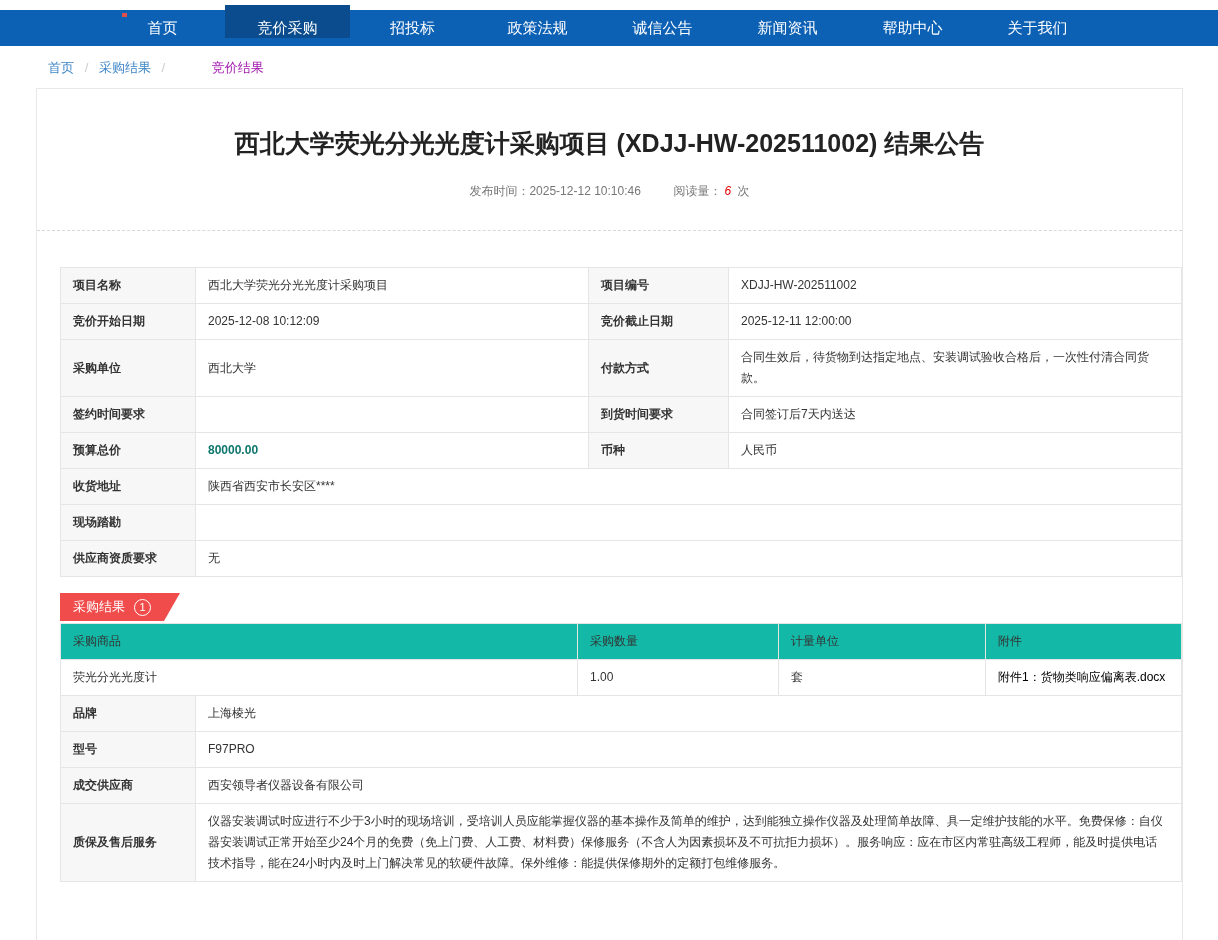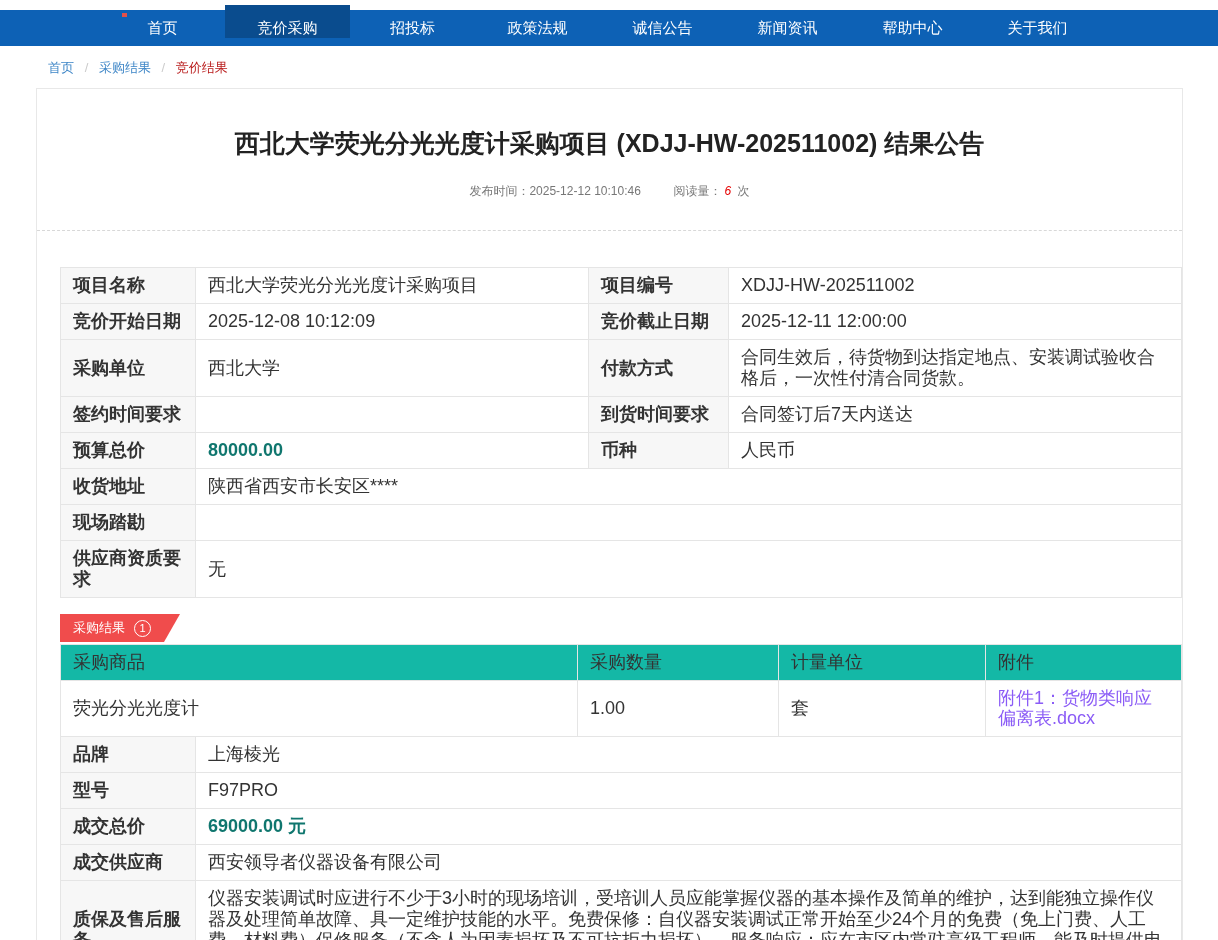--- a/index.html
+++ b/index.html
@@ -9,36 +9,36 @@
   
   .navbar { margin-top:10px; height:36px; background:#0d61b5; display:flex; padding-left:100px; position:relative; }
   .nav-item { width:125px; text-align:center; line-height:36px; color:#fff; font-size:15px; cursor:pointer; }
   .nav-item.active { background:#0a4c8e; margin-top:-5px; padding-top:5px; height:33px; }
   .red-dot { position:absolute; left:122px; top:3px; width:5px; height:4px; background:#e2504a; }
 
   
   .breadcrumb { padding:13px 0 0 48px; font-size:13px; height:36px; }
   .breadcrumb .bc-link { color:#3e86c7; text-decoration:none; cursor:pointer; }
   .breadcrumb .sep { color:#ccc; margin:0 7px; }
-  .breadcrumb .current { color:#b91c1c; }
+  .breadcrumb .current { color:#a21caf;margin-left:36px; }
 
   
   .card { margin:6px 35px 0 36px; border:1px solid #e8e8e8; background:#fff; padding-bottom:60px; }
   .title { text-align:center; font-size:25px; font-weight:bold; color:#222; margin-top:38px; padding:0 60px; }
   .meta { text-align:center; margin-top:23px; font-size:12px; color:#777; }
   .meta .views-num { color:#e60000; font-style:italic; margin:0 3px; }
   .divider { border-top:1px dashed #d8d8d8; margin-top:30px; }
 
   
-  table { border-collapse:collapse; width:1121px; margin-left:23px; font-size:18px; table-layout:fixed; }
+  table { border-collapse:collapse; width:1121px; margin-left:23px; font-size:12px; table-layout:fixed; }
   td, th { border:1px solid #e5e5e5; padding:7px 12px; line-height:21px; text-align:left; vertical-align:middle; word-break:break-all; }
   .label-cell { background:#f7f7f7; font-weight:bold; color:#333; }
   .info-table { margin-top:36px; }
   .red-text { color:#0f766e; font-weight:bold; }
-  .link { color:#8b5cf6; text-decoration:none; cursor:pointer; line-height:20px; display:inline-block; }
+  .link { color:#000000; text-decoration:none; cursor:pointer; line-height:20px; display:inline-block; }
 
   
   .result-tag { margin:16px 0 0 23px; width:120px; height:28px; background:#f04c4c; color:#fff;
     display:flex; align-items:center; padding-left:13px; font-size:13px;
     clip-path:polygon(0 0, 100% 0, calc(100% - 16px) 100%, 0 100%); }
   .tag-badge { width:17px; height:17px; border:1px solid #fff; border-radius:50%; font-size:11px;
     line-height:15px; text-align:center; margin-left:9px; flex:0 0 auto; }
 
   .result-table { margin-top:2px; }
   .result-table th { font-weight:normal; background:#14b8a6; }
@@ -169,24 +169,20 @@
     <tbody>
         <tr>
       <td class="label-cell">品牌</td>
       <td>上海棱光</td>
     </tr>
     <tr>
       <td class="label-cell">型号</td>
       <td>F97PRO</td>
     </tr>
     <tr>
-      <td class="label-cell">成交总价</td>
-      <td><span class="red-text">69000.00 元</span></td>
-    </tr>
-    <tr>
       <td class="label-cell">成交供应商</td>
       <td>西安领导者仪器设备有限公司</td>
     </tr>
     <tr>
       <td class="label-cell">质保及售后服务</td>
       <td>仪器安装调试时应进行不少于3小时的现场培训，受培训人员应能掌握仪器的基本操作及简单的维护，达到能独立操作仪器及处理简单故障、具一定维护技能的水平。免费保修：自仪器安装调试正常开始至少24个月的免费（免上门费、人工费、材料费）保修服务（不含人为因素损坏及不可抗拒力损坏）。服务响应：应在市区内常驻高级工程师，能及时提供电话技术指导，能在24小时内及时上门解决常见的软硬件故障。保外维修：能提供保修期外的定额打包维修服务。</td>
     </tr>
   </tbody>
     </table>
 

